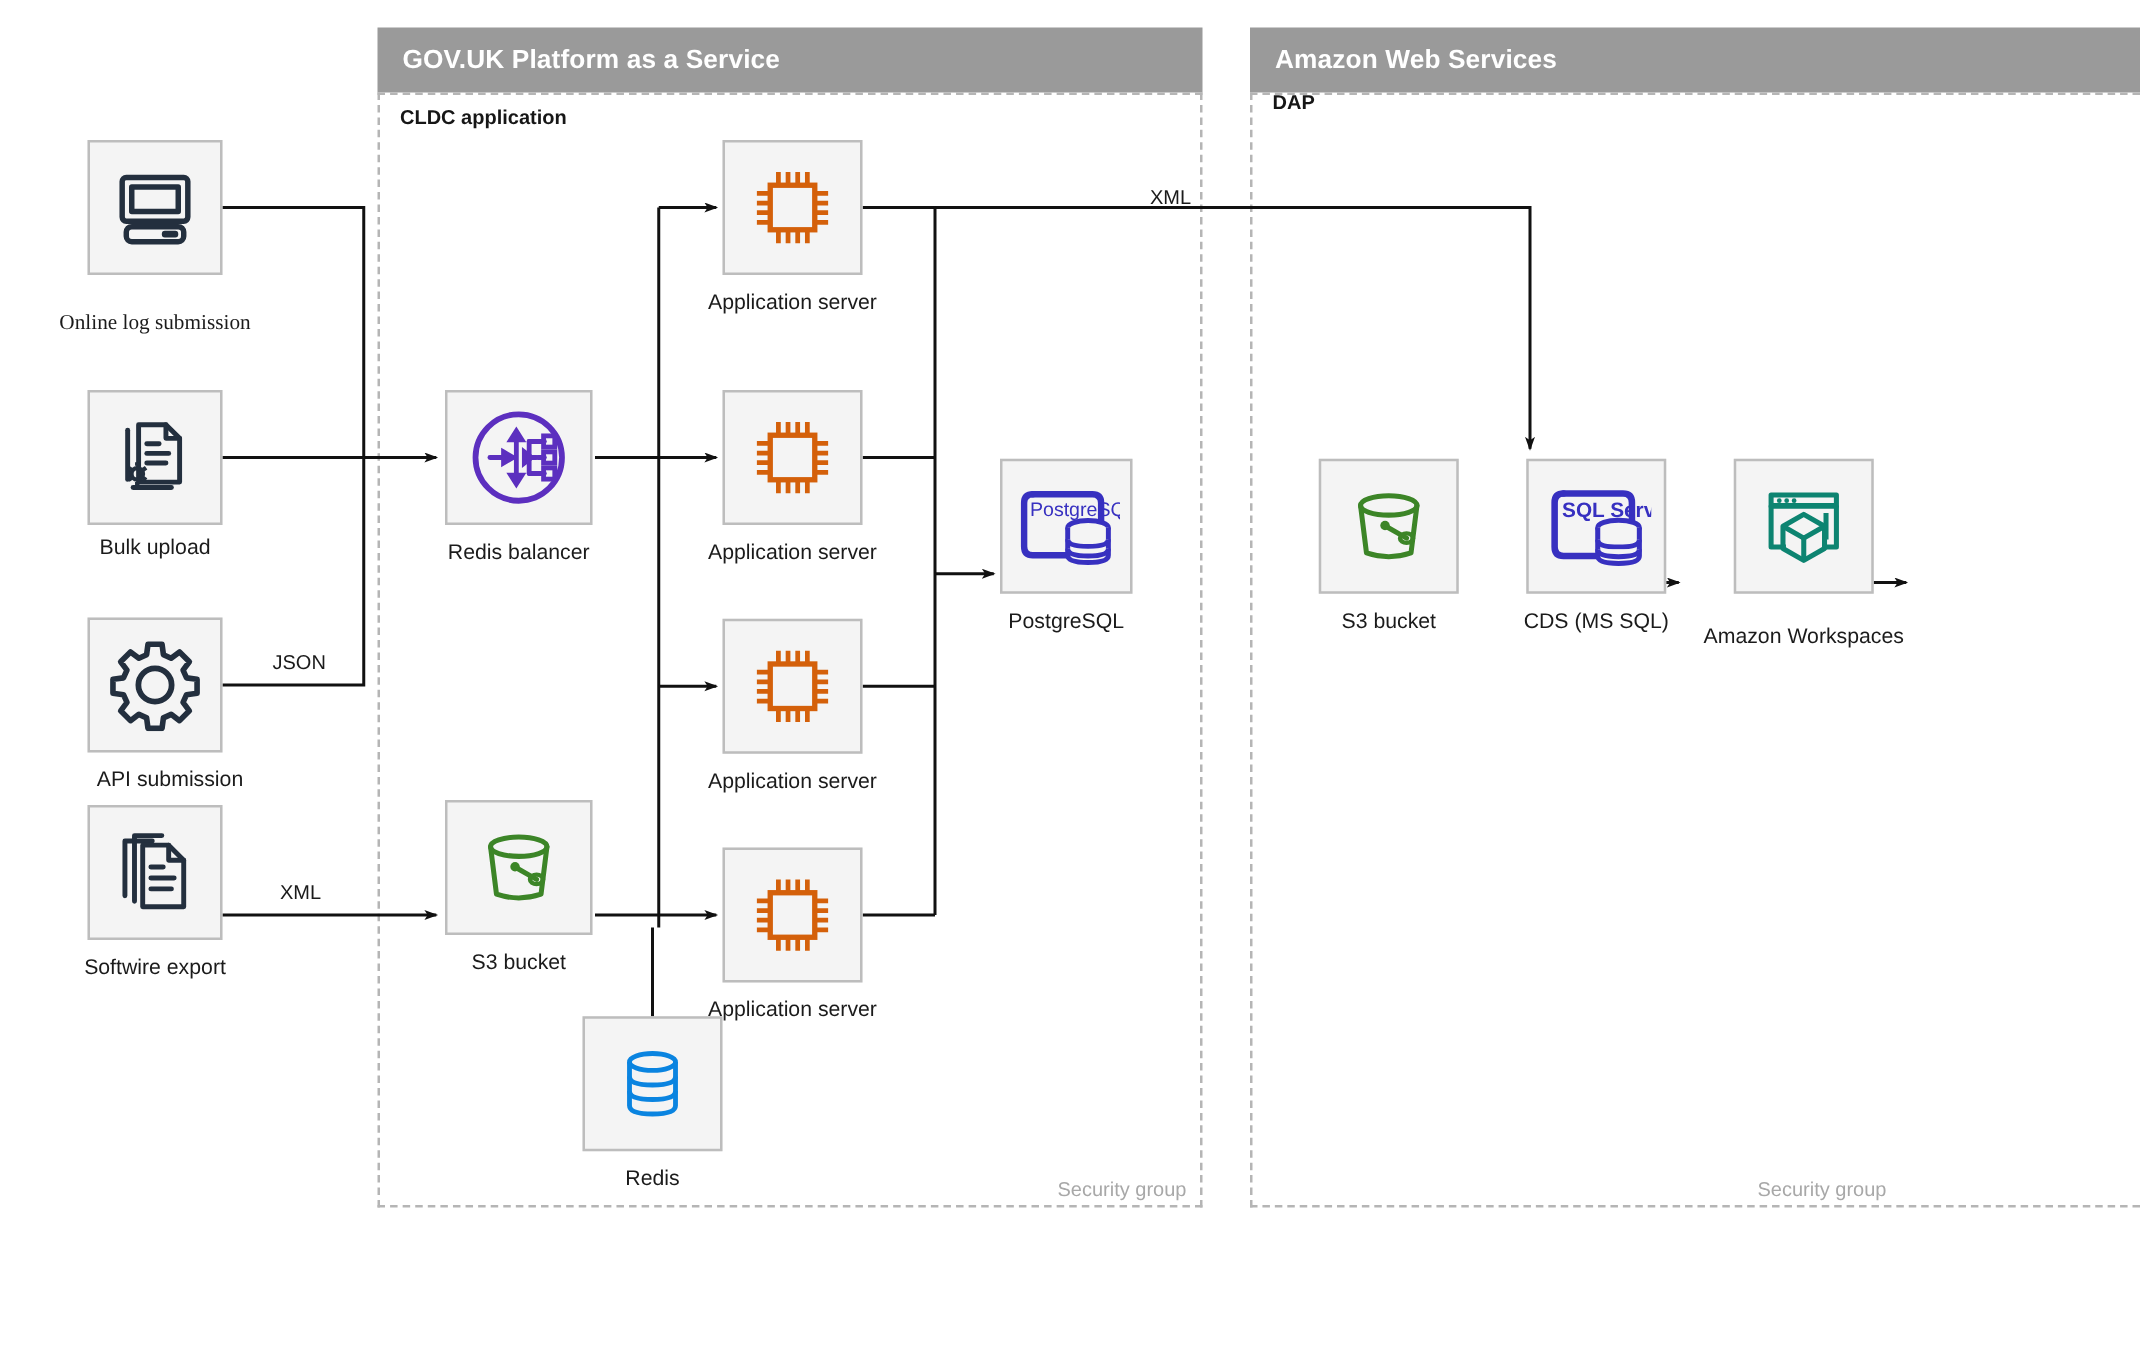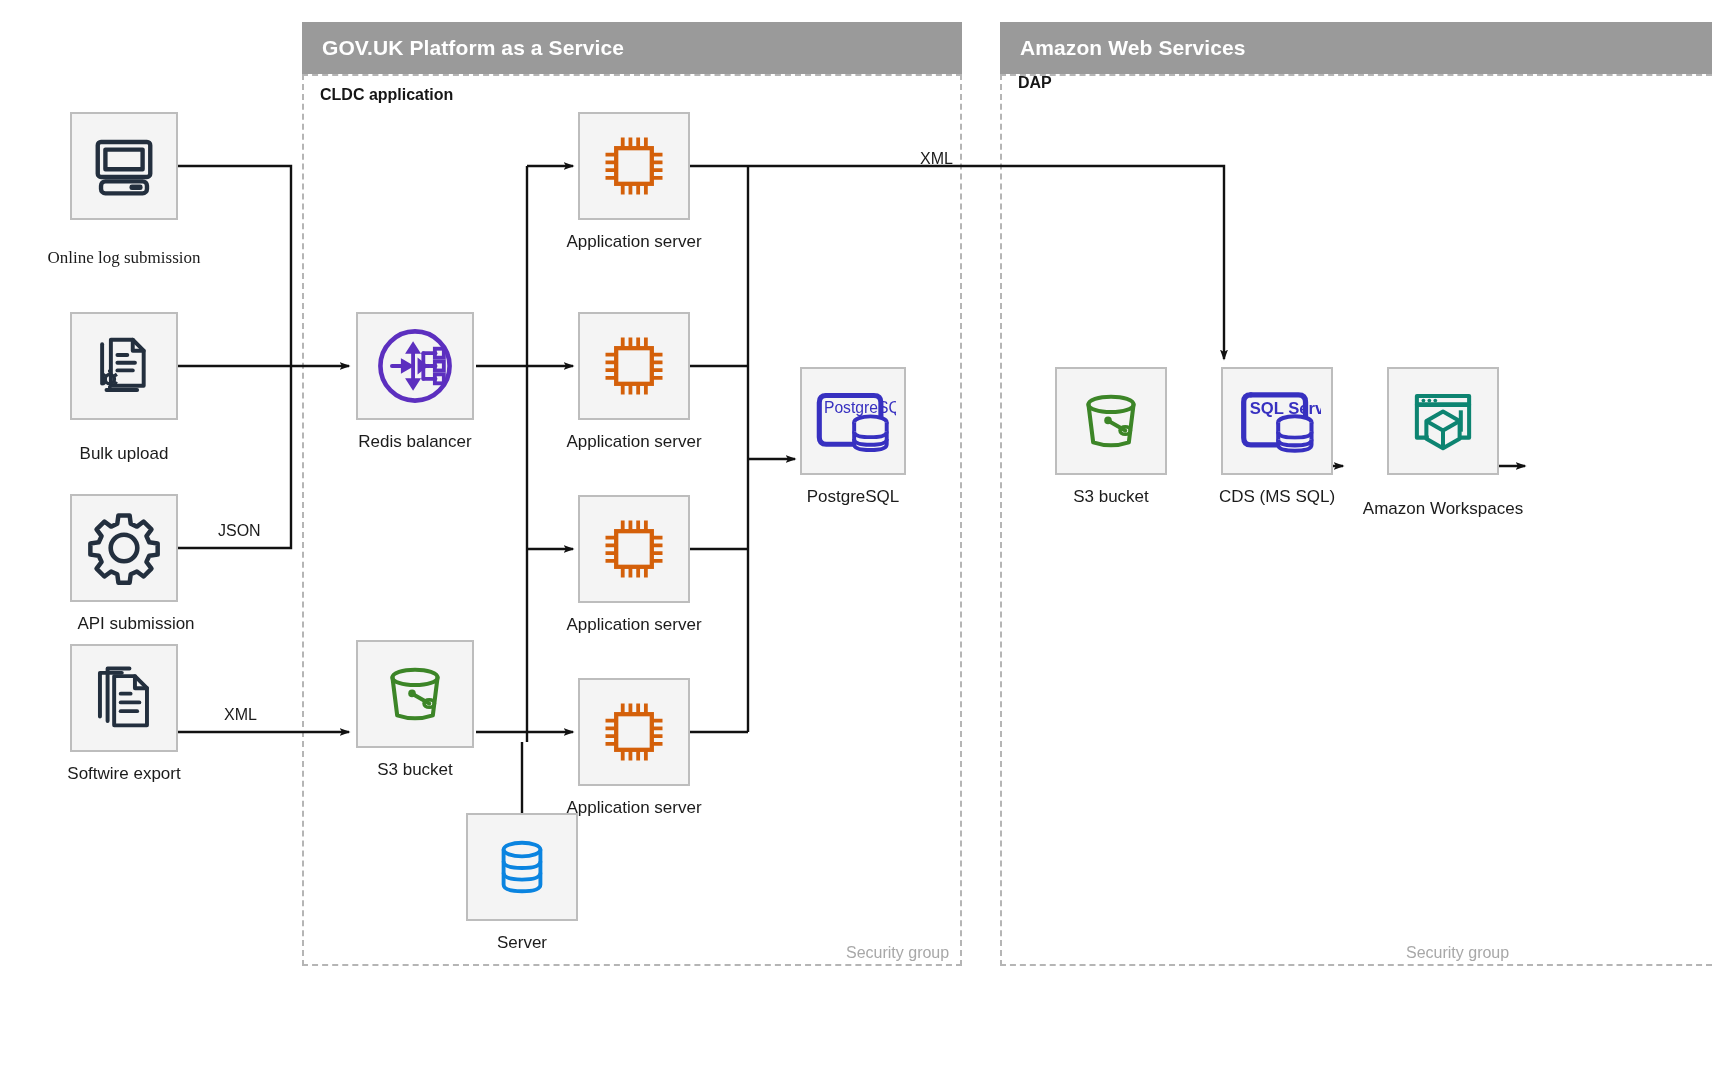--- a/index.html
+++ b/index.html
@@ -139,21 +139,21 @@
           <path d="M26 22 L35 22"></path>
           <path d="M26 29 L42 29"></path>
           <path d="M26 36 L40 36"></path>
         </g>
         <g fill="none" stroke="#232f3e" stroke-width="3.2">
           <circle cx="19" cy="44" r="4.2"></circle>
           <path d="M19 35.5 L19 38 M19 50 L19 52.5 M12.5 39.5 L14.7 41 M23.3 47 L25.5 48.5 M12.5 48.5 L14.7 47 M23.3 41 L25.5 39.5"></path>
         </g>
       </svg>
     </div>
-    <div class="caption" style="top:132px;">Bulk upload</div>
+    <div class="caption" style="top:116px;">Bulk upload</div>
   </div>
 
   <div class="node" style="left:70px;top:494px;width:108px;">
     <div class="box" style="width:108px;height:108px;">
       <svg width="74" height="74" viewBox="0 0 64 64">
         <g fill="none" stroke="#232f3e" stroke-width="4" stroke-linejoin="round">
           <path d="M27 5 L37 5 L38 12.5 L43.5 15 L49.5 10.5 L56.5 17.5 L52 23.5 L54.5 29 L62 30 L62 40 L54.5 41 L52 46.5 L56.5 52.5 L49.5 59.5 L43.5 55 L38 57.5 L37 65 L27 65 L26 57.5 L20.5 55 L14.5 59.5 L7.5 52.5 L12 46.5 L9.5 41 L2 40 L2 30 L9.5 29 L12 23.5 L7.5 17.5 L14.5 10.5 L20.5 15 L26 12.5 Z" transform="translate(0,-3) scale(0.97) translate(1,2)"></path>
           <circle cx="32" cy="32" r="11.5"></circle>
         </g>
       </svg>
@@ -284,21 +284,21 @@
     <div class="box" style="width:112px;height:108px;">
       <svg width="62" height="62" viewBox="0 0 64 64">
         <g fill="none" stroke="#0a84e0" stroke-width="4" stroke-linejoin="round">
           <ellipse cx="32" cy="14" rx="19" ry="7"></ellipse>
           <path d="M13 14 L13 50 Q13 57 32 57 Q51 57 51 50 L51 14"></path>
           <path d="M13 26 Q13 33 32 33 Q51 33 51 26"></path>
           <path d="M13 38 Q13 45 32 45 Q51 45 51 38"></path>
         </g>
       </svg>
     </div>
-    <div class="caption" style="top:120px;">Server</div>
+    <div class="caption" style="top:120px;">Redis</div>
   </div>
 
   <div class="node" style="left:800px;top:367px;width:106px;">
     <div class="box" style="width:106px;height:108px;">
       <svg width="86" height="86" viewBox="0 0 74 64">
         <path d="M14 10 Q8 10 8 16 L8 46 Q8 52 14 52 L40 52" fill="none" stroke="#3730c0" stroke-width="4.4" stroke-linecap="round"></path>
         <path d="M14 10 L55 10 Q61 10 61 16 L61 30" fill="none" stroke="#3730c0" stroke-width="4.4" stroke-linecap="round"></path>
         <text x="12" y="25" font-family="'Liberation Sans', sans-serif" font-size="13.5" fill="#3730c0">PostgreSQL</text>
         <g fill="#f4f4f4" stroke="#3730c0" stroke-width="3.4" stroke-linejoin="round">
           <ellipse cx="52" cy="33" rx="14" ry="5"></ellipse>

